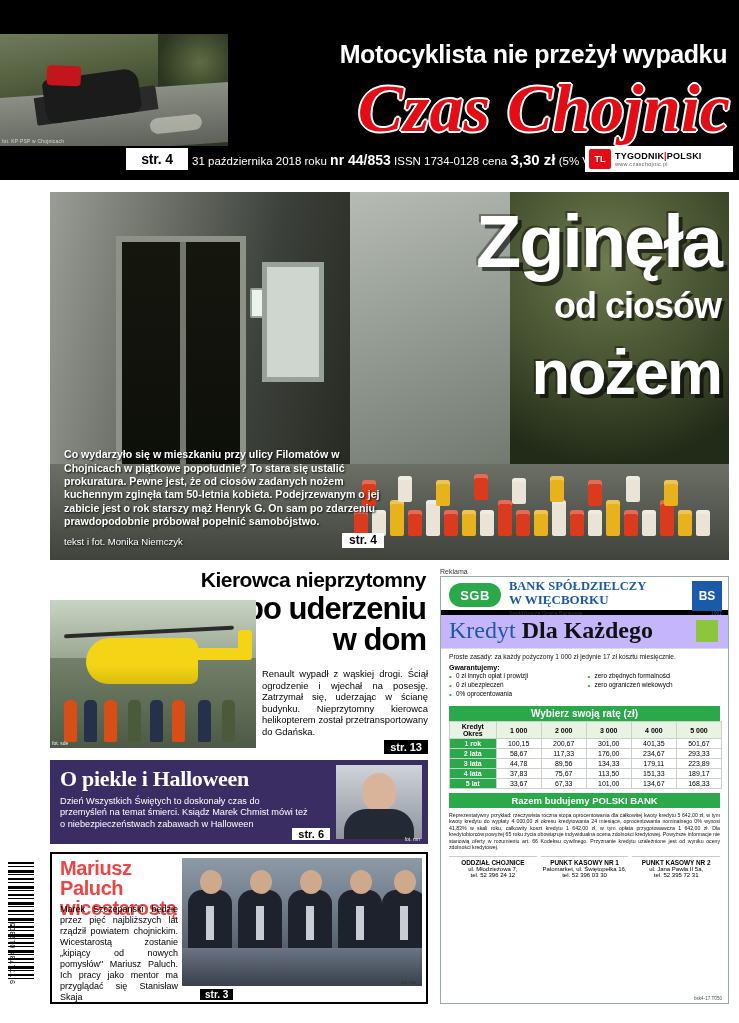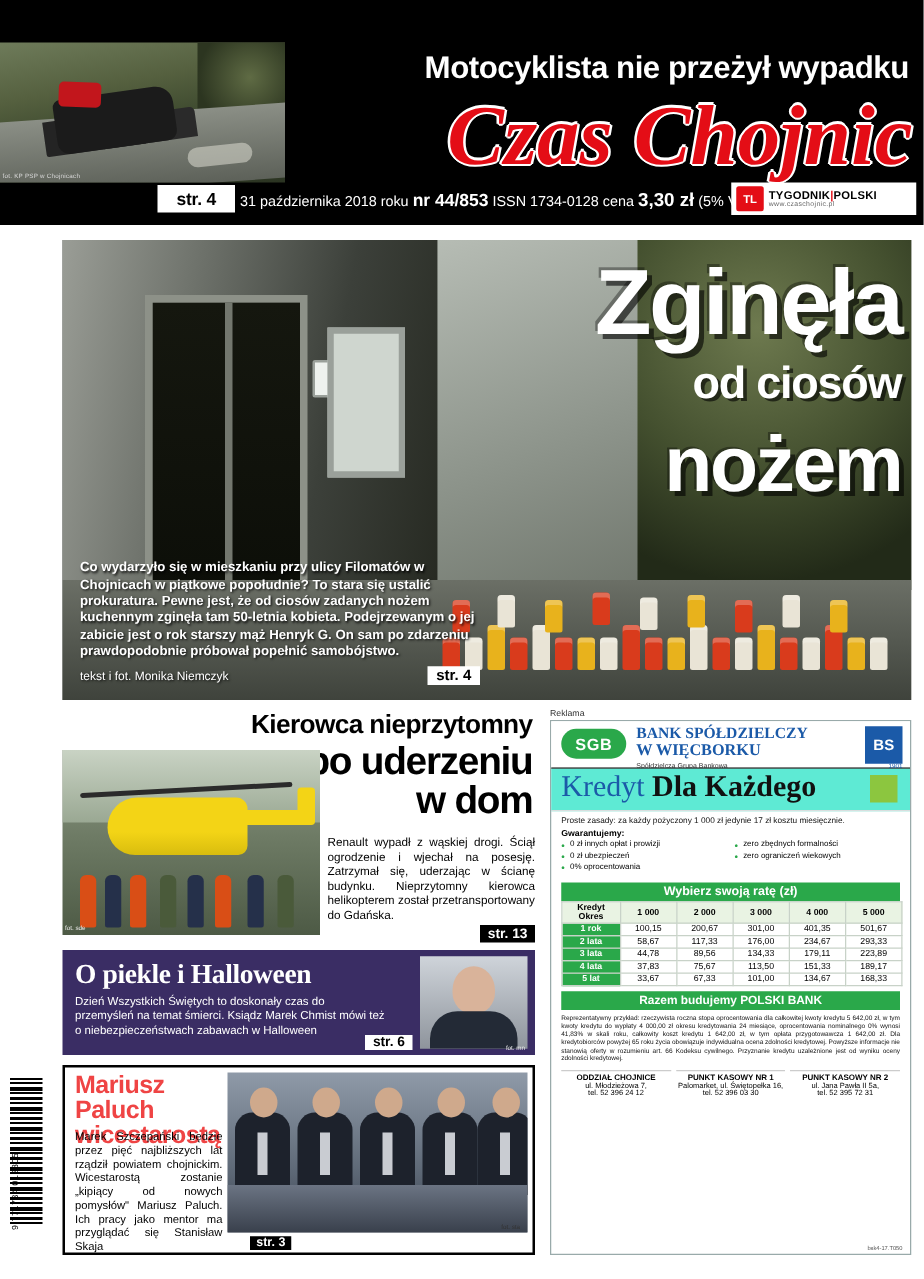--- a/index.html
+++ b/index.html
@@ -336,21 +336,21 @@
 
   
   .reklama-label {
     position: absolute; left: 440px; top: 568px; font-size: 7px; color: #333;
   }
   .ad {
     position: absolute; left: 440px; top: 576px; width: 289px; height: 428px;
     border: 1px solid #9aa; background: #fff;
   }
   .ad-head {
-    position: relative; height: 38px; border-bottom: 1px solid #000000;
+    position: relative; height: 38px; border-bottom: 5px solid #000000;
     background: #fff;
   }
   .sgb-logo {
     position: absolute; left: 8px; top: 6px; width: 52px; height: 24px;
     background: #2aa84a; border-radius: 12px; color: #fff;
     font-size: 13px; font-weight: bold; display: flex;
     align-items: center; justify-content: center; letter-spacing: .5px;
   }
   .ad-bank {
     position: absolute; left: 68px; top: 3px; width: 180px;
@@ -361,21 +361,21 @@
   .ad-bank-sub { font-size: 5.6px; color: #333; font-family: "Liberation Sans", sans-serif; font-weight: normal; margin-top: 1px;}
   .ad-bank-url { font-size: 5.6px; color: #1b5aa8; font-family: "Liberation Sans", sans-serif; font-weight: normal;}
   .bs-mark {
     position: absolute; right: 6px; top: 4px; width: 30px; height: 30px;
     background: #1b5aa8; color: #fff; font-size: 12px; font-weight: bold;
     display: flex; align-items: center; justify-content: center;
   }
   .bs-year { position: absolute; right: 6px; top: 33px; font-size: 5px; color: #1b5aa8; }
 
   .ad-kredyt {
-    position: relative; height: 34px; background: #5eead4;
+    position: relative; height: 34px; background: #c4b5fd;
     border-bottom: 1px solid #d8dede;
   }
   .ad-kredyt .t {
     position: absolute; left: 8px; top: 2px;
     font-family: "Liberation Serif", serif; font-size: 24px; color: #1b5aa8;
   }
   .ad-kredyt .t b { color: #111; font-weight: bold; }
   .ad-kredyt .sq {
     position: absolute; right: 10px; top: 5px; width: 22px; height: 22px;
     background: #8cc63f;

